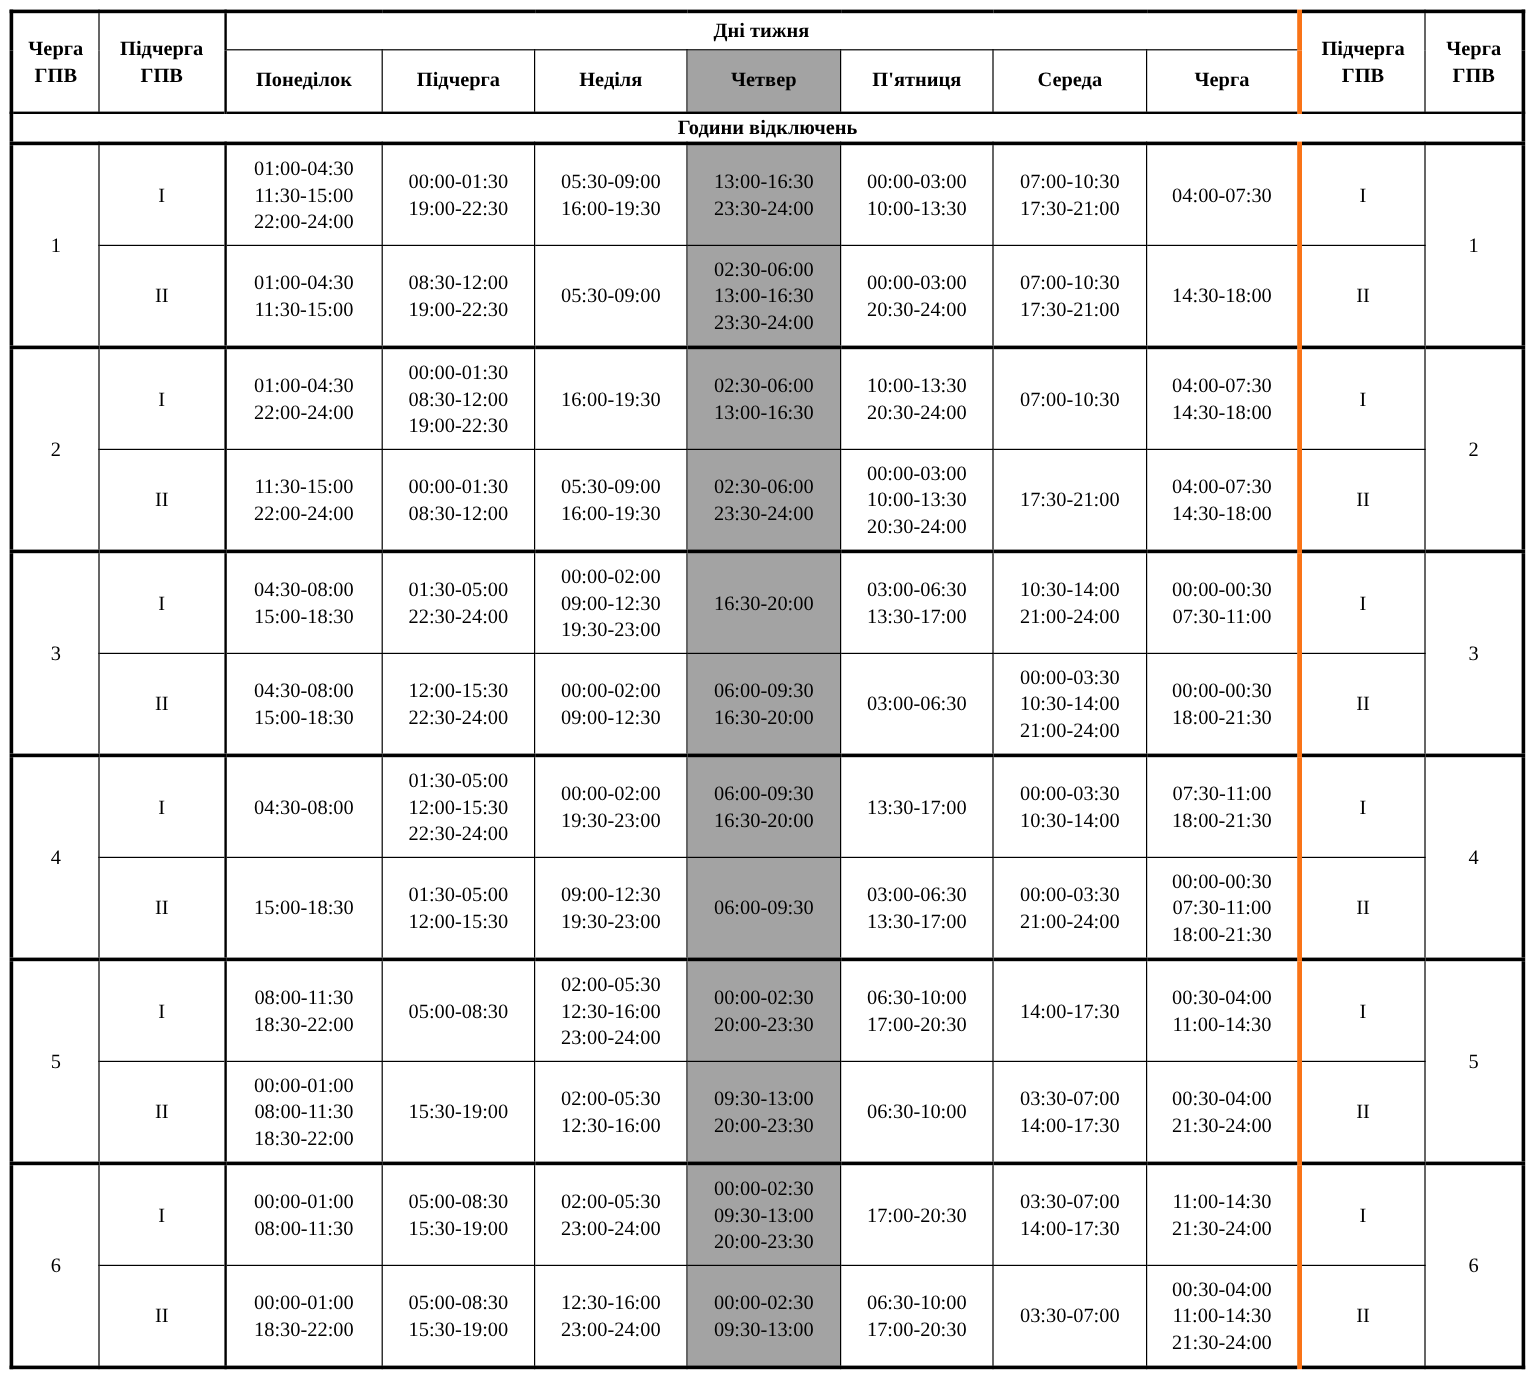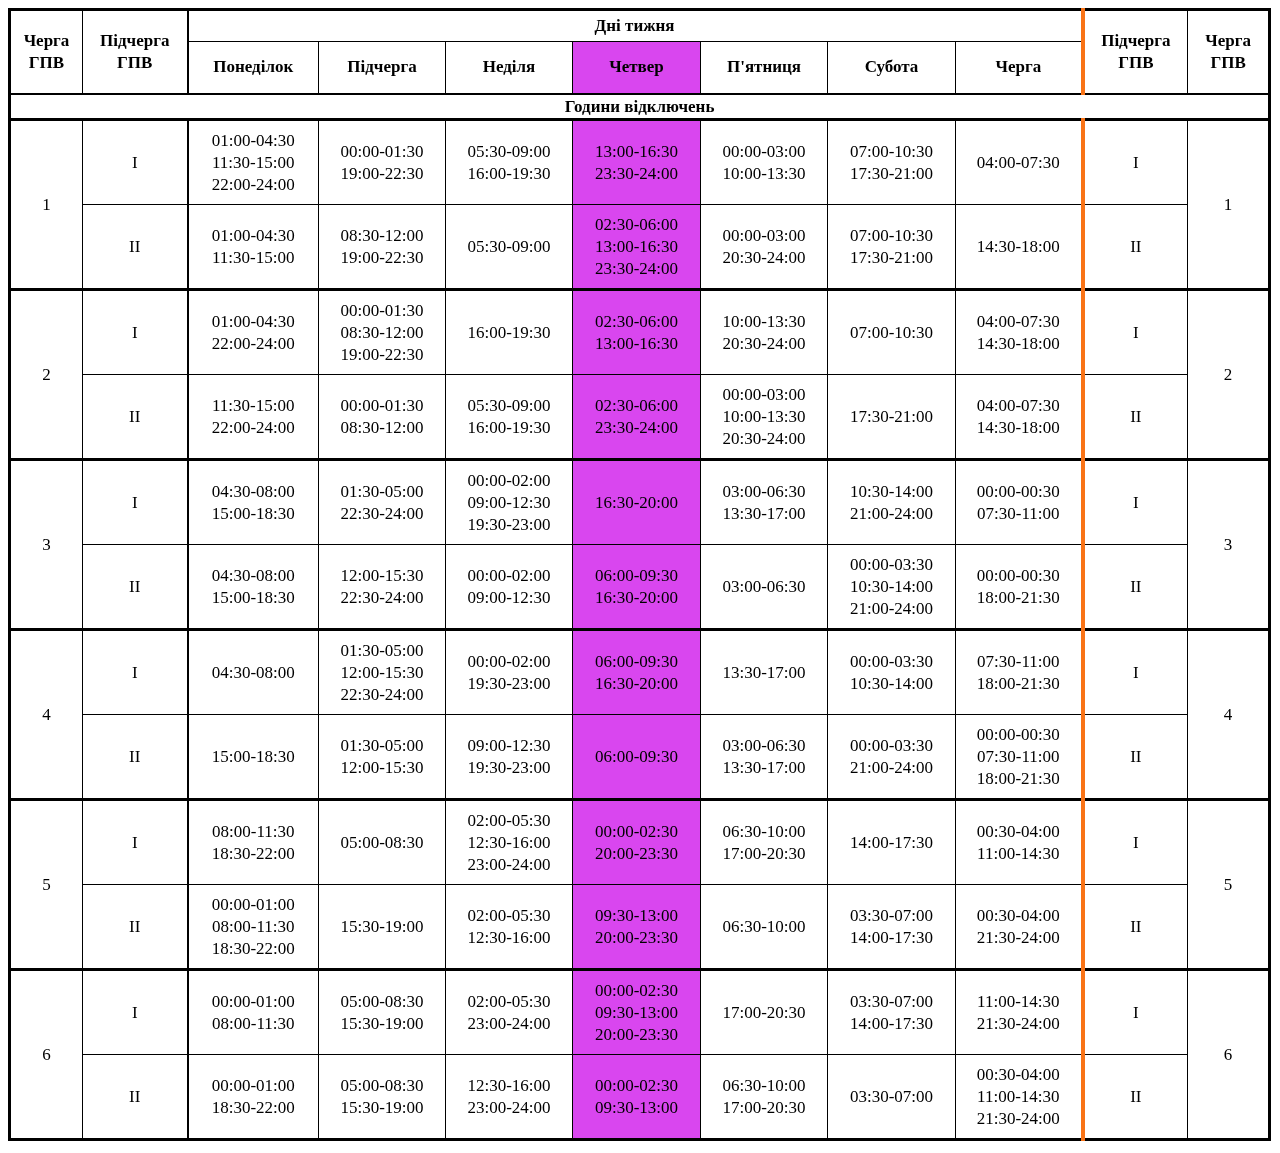--- a/index.html
+++ b/index.html
@@ -40,21 +40,21 @@
   
   .hours-banner {
     border-top: 2px solid #000;
     border-bottom: 3px solid #000;
   }
 
   
   tbody tr.group-start > td { border-top: 3px solid #000; }
 
   
-  .hl { background: #d946ef; }
+  .hl { background: #a3a3a3; }
 
   .time-cell { font-weight: normal; }
   .queue-cell, .sub-cell { font-weight: normal; font-size: 17px; }
 </style>
 </head>
 <body>
 
 <table class="schedule">
   <colgroup>
     <col style="width:73px">
@@ -76,21 +76,21 @@
       <th colspan="7" class="thick-l thick-r">Дні тижня</th>
       <th rowspan="2" class="thick-l">Підчерга ГПВ</th>
       <th rowspan="2">Черга ГПВ</th>
     </tr>
     <tr class="hdr-days">
       <th class="thick-l">Понеділок</th>
       <th>Підчерга</th>
       <th>Неділя</th>
       <th class="hl">Четвер</th>
       <th>П'ятниця</th>
-      <th>Субота</th>
+      <th>Середа</th>
       <th class="thick-r">Черга</th>
     </tr>
     <tr class="hdr-hours">
       <th colspan="11" class="hours-banner">Години відключень</th>
     </tr>
   </thead>
   <tbody id="schedule-body">
       <tr class="group-start">
         <td class="queue-cell" rowspan="2">1</td>
         <td class="sub-cell">I</td>

